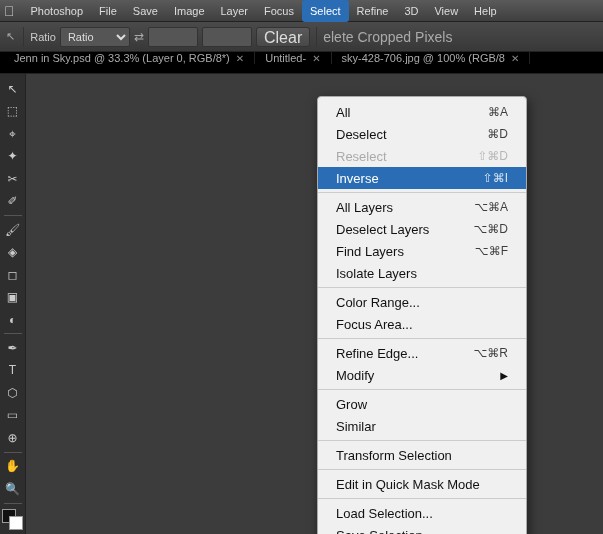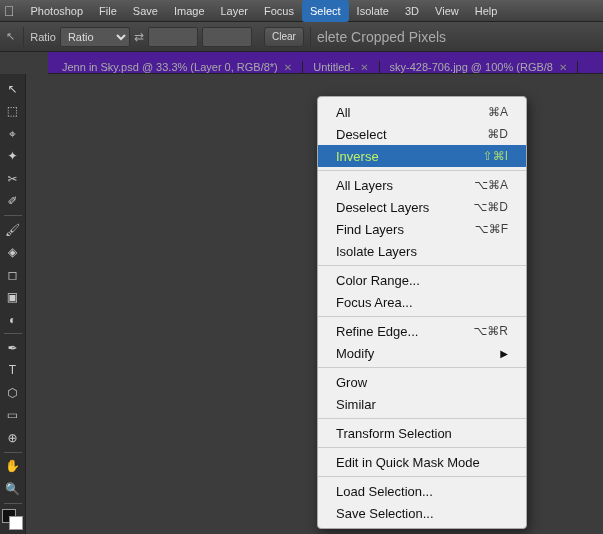--- a/index.html
+++ b/index.html
@@ -75,44 +75,42 @@
       font-size: 11px;
       padding: 1px 3px;
       border-radius: 2px;
       height: 20px;
       width: 50px;
     }
     .toolbar-btn {
       background: linear-gradient(to bottom, #5a5a5a, #484848);
       border: 1px solid #333;
       color: #ddd;
-      font-size: 10px;
+      font-size: 16px;
       padding: 1px 7px;
       border-radius: 3px;
       height: 20px;
       cursor: pointer;
-      margin-left: 8px;
     }
     .toolbar-separator {
       width: 1px;
       height: 20px;
       background: #333;
       margin: 0 2px;
     }
 
     
     #tabs-row {
       height: 22px;
-      background: #4c1d95;
+      background: #000000;
       border-bottom: 1px solid #222;
       display: flex;
-      align-items: flex-end;
+      align-items: flex-start;
       font-size: 11px;
       padding-left: 4px;
-      margin-left: 48px;
     }
     .tab {
       display: flex;
       align-items: center;
       padding: 0 10px;
       border-right: 1px solid #222;
       color: #aaa;
       cursor: default;
       white-space: nowrap;
     }
@@ -184,21 +182,21 @@
       display: flex;
       justify-content: space-between;
       align-items: center;
       padding: 2px 18px 2px 18px;
       height: 22px;
       cursor: default;
       white-space: nowrap;
     }
     .dd-item.highlighted {
       background: #2a6db5;
-      color: #bef264;
+      color: #ffffff;
     }
     .dd-item.disabled {
       color: #aaa;
     }
     .dd-shortcut {
       font-size: 12px;
       color: inherit;
       margin-left: 20px;
       opacity: 0.8;
     }
@@ -216,21 +214,21 @@
 
 <div id="menubar">
   <span class="apple-logo"></span>
   <span class="menu-item">Photoshop</span>
   <span class="menu-item">File</span>
   <span class="menu-item">Save</span>
   <span class="menu-item">Image</span>
   <span class="menu-item">Layer</span>
   <span class="menu-item">Focus</span>
   <span class="menu-item active">Select</span>
-  <span class="menu-item">Isolate</span>
+  <span class="menu-item">Refine</span>
   <span class="menu-item">3D</span>
   <span class="menu-item">View</span>
   <span class="menu-item">Help</span>
 </div>
 
 <div id="toolbar-bar">
   <span style="font-size:11px; color:#aaa; margin-right:2px;">↖</span>
   <div class="toolbar-separator"></div>
   <span class="toolbar-label">Ratio</span>
   <select class="toolbar-select">
@@ -298,20 +296,24 @@
       <div class="dd-item">
         <span>All</span>
         <span class="dd-shortcut">⌘A</span>
       </div>
 
       <div class="dd-item">
         <span>Deselect</span>
         <span class="dd-shortcut">⌘D</span>
       </div>
 
+      <div class="dd-item disabled">
+        <span>Reselect</span>
+        <span class="dd-shortcut">⇧⌘D</span>
+      </div>
 
       <div class="dd-item highlighted">
         <span>Inverse</span>
         <span class="dd-shortcut">⇧⌘I</span>
       </div>
       <div class="dd-separator"></div>
 
       <div class="dd-item">
         <span>All Layers</span>
         <span class="dd-shortcut">⌥⌘A</span>

